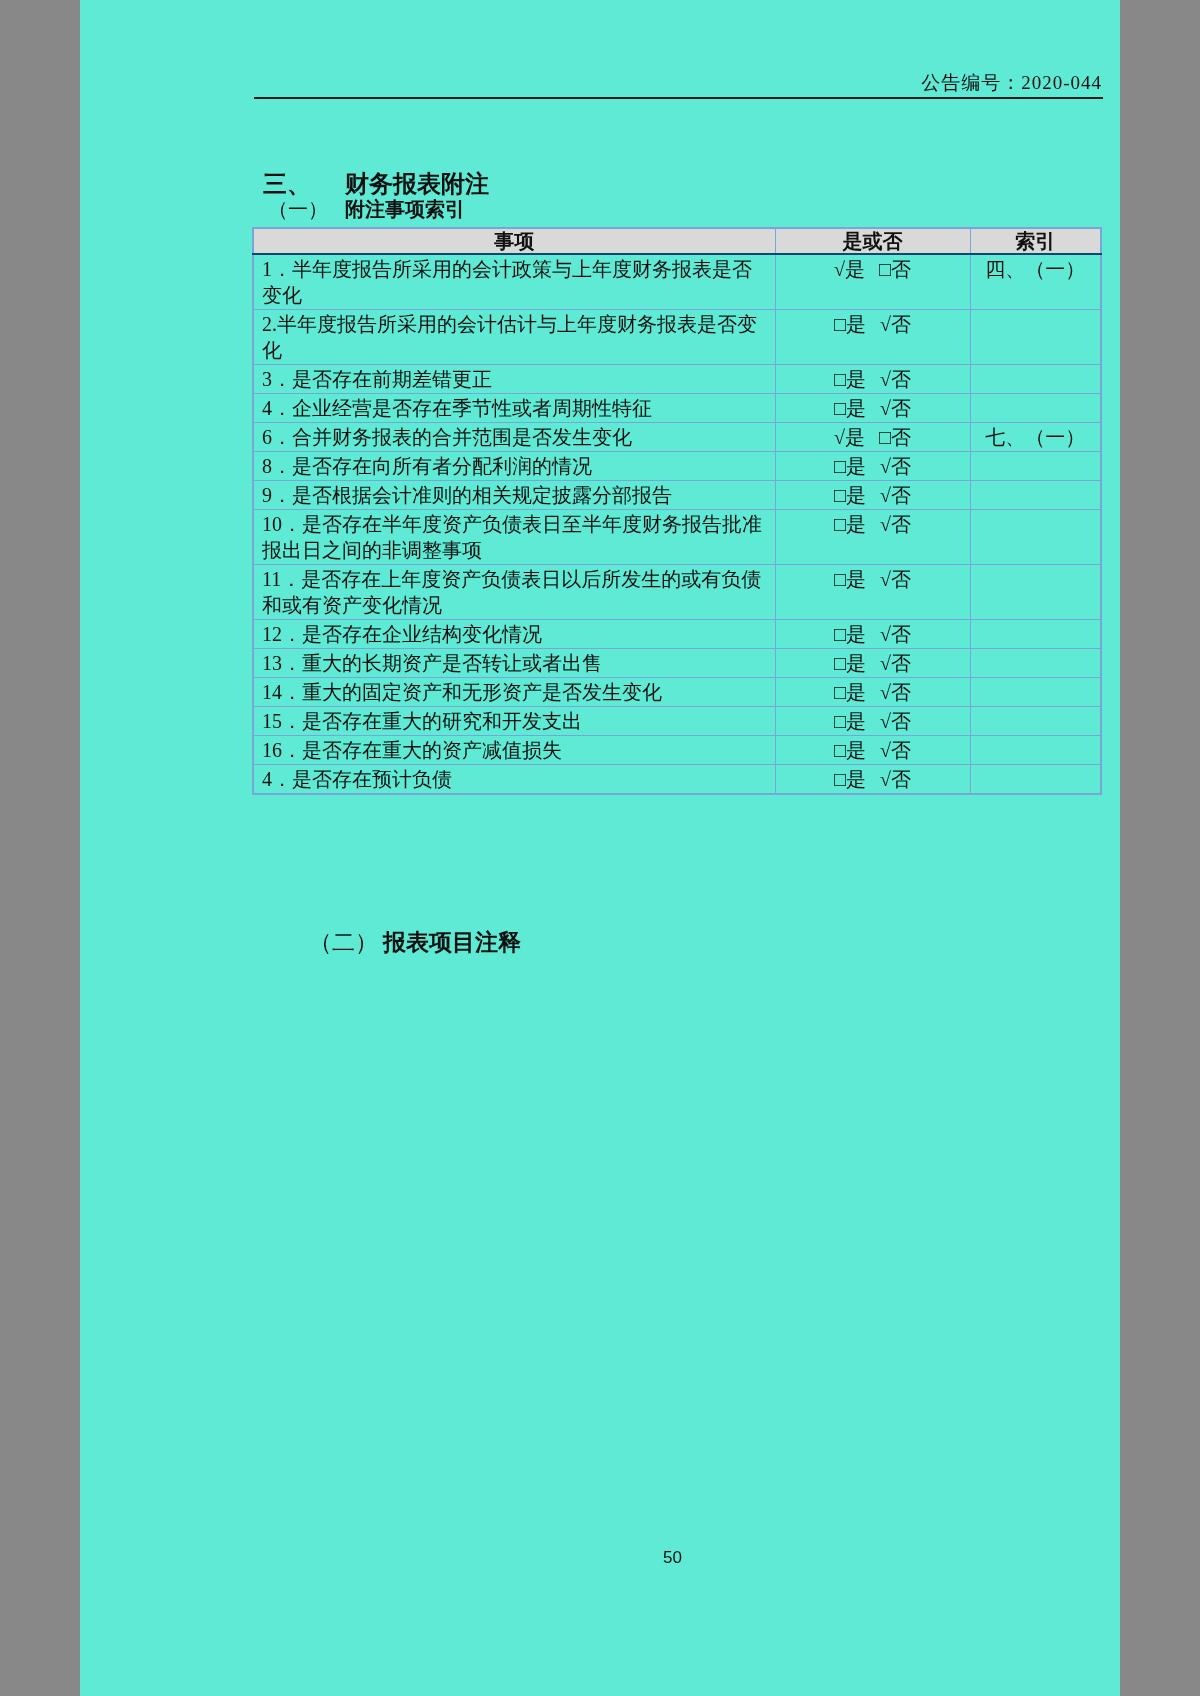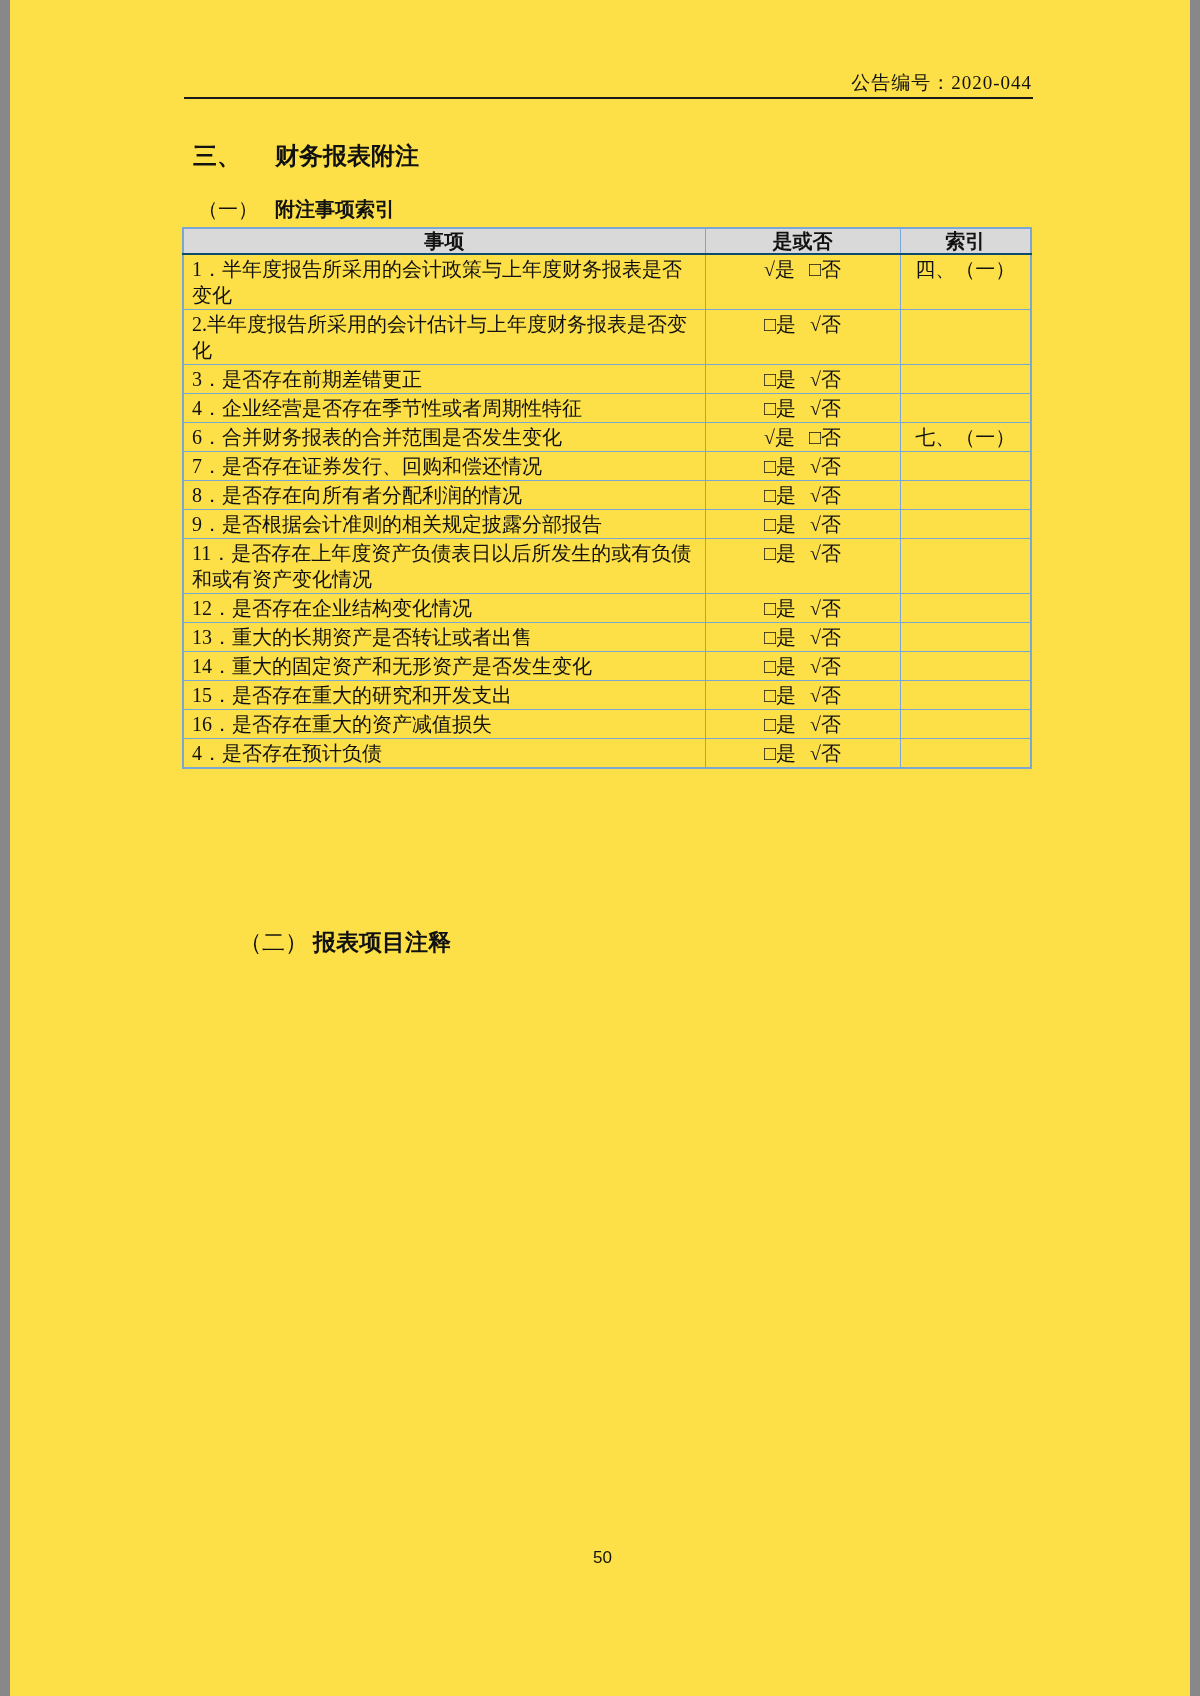--- a/index.html
+++ b/index.html
@@ -5,40 +5,40 @@
   :root{
     --border-color:#7aa6d5;
     --header-bg:#d9d9d9;
     --text:#111111;
     --rule:#1a1a1a;
   }
   *{margin:0;padding:0;box-sizing:border-box;}
   html,body{background:#888;}
   .page{
     position:relative;
-    width:1180px;height:1696px;
+    width:1040px;height:1696px;
     margin:0 auto;
-    background:#fde047;
+    background:#5eead4;
     font-family:"Liberation Serif","DejaVu Serif",serif;
     color:var(--text);
     overflow:hidden;
   }
   .header-note{
     position:absolute;top:70px;left:0;width:1022px;
     text-align:right;
     font-size:19px;letter-spacing:1px;
   }
   .header-rule{
     position:absolute;left:174px;top:97px;
     width:849px;height:2px;
     background:var(--rule);
   }
   .heading{position:absolute;white-space:nowrap;font-weight:bold;}
   .heading .num{display:inline-block;font-weight:inherit;}
-  .h-section{left:183px;top:140px;font-size:24px;}
+  .h-section{left:183px;top:168px;font-size:24px;}
   .h-section .num{width:82px;}
   .h-sub1{left:188px;top:196px;font-size:20px;}
   .h-sub1 .num{width:77px;font-weight:400;}
   .h-sub2{left:193px;top:927px;font-size:23px;margin-left:36px;}
   .h-sub2 .num{width:74px;font-weight:400;}
 
   table.notes{
     position:absolute;left:172px;top:227px;
     width:848px;
     border-collapse:collapse;
@@ -125,31 +125,31 @@
           <td class="item-cell">4．企业经营是否存在季节性或者周期性特征</td>
           <td class="choice-cell">□是 √否</td>
           <td class="index-cell"></td>
         </tr>
         <tr>
           <td class="item-cell">6．合并财务报表的合并范围是否发生变化</td>
           <td class="choice-cell">√是 □否</td>
           <td class="index-cell">七、（一）</td>
         </tr>
         <tr>
-          <td class="item-cell">7．是否存在证券发行、回购和偿还情况</td>
-          <td class="choice-cell">□是 √否</td>
-          <td class="index-cell"></td>
-        </tr>
-        <tr>
           <td class="item-cell">8．是否存在向所有者分配利润的情况</td>
           <td class="choice-cell">□是 √否</td>
           <td class="index-cell"></td>
         </tr>
         <tr>
           <td class="item-cell">9．是否根据会计准则的相关规定披露分部报告</td>
+          <td class="choice-cell">□是 √否</td>
+          <td class="index-cell"></td>
+        </tr>
+        <tr>
+          <td class="item-cell">10．是否存在半年度资产负债表日至半年度财务报告批准报出日之间的非调整事项</td>
           <td class="choice-cell">□是 √否</td>
           <td class="index-cell"></td>
         </tr>
         <tr>
           <td class="item-cell">11．是否存在上年度资产负债表日以后所发生的或有负债和或有资产变化情况</td>
           <td class="choice-cell">□是 √否</td>
           <td class="index-cell"></td>
         </tr>
         <tr>
           <td class="item-cell">12．是否存在企业结构变化情况</td>

